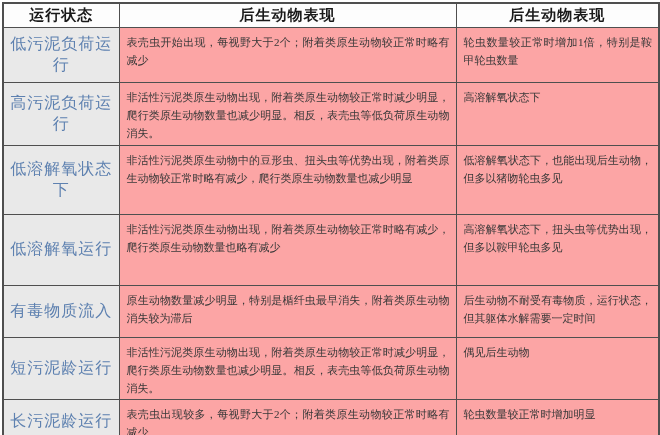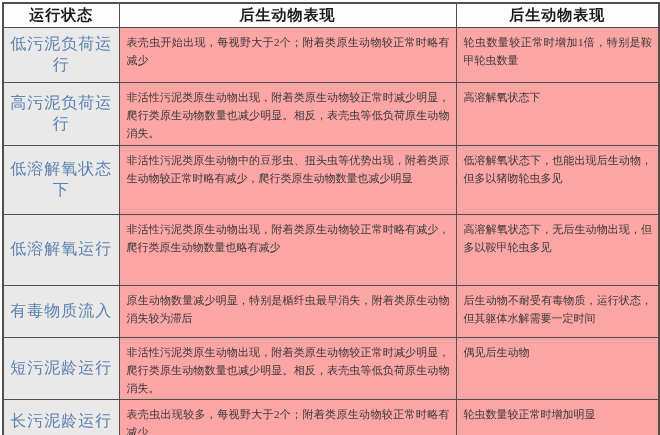--- a/index.html
+++ b/index.html
@@ -106,21 +106,21 @@
         <td class="meta">高溶解氧状态下</td>
       </tr>
       <tr class="r2">
         <td class="status">低溶解氧状态下</td>
         <td class="proto">非活性污泥类原生动物中的豆形虫、扭头虫等优势出现，附着类原生动物较正常时略有减少，爬行类原生动物数量也减少明显</td>
         <td class="meta">低溶解氧状态下，也能出现后生动物，但多以猪吻轮虫多见</td>
       </tr>
       <tr class="r3">
         <td class="status">低溶解氧运行</td>
         <td class="proto">非活性污泥类原生动物出现，附着类原生动物较正常时略有减少，爬行类原生动物数量也略有减少</td>
-        <td class="meta">高溶解氧状态下，无后生动物出现，但多以鞍甲轮虫多见</td>
+        <td class="meta">高溶解氧状态下，扭头虫等优势出现，但多以鞍甲轮虫多见</td>
       </tr>
       <tr class="r4">
         <td class="status">有毒物质流入</td>
         <td class="proto">原生动物数量减少明显，特别是楯纤虫最早消失，附着类原生动物消失较为滞后</td>
         <td class="meta">后生动物不耐受有毒物质，运行状态，但其躯体水解需要一定时间</td>
       </tr>
       <tr class="r5">
         <td class="status">短污泥龄运行</td>
         <td class="proto">非活性污泥类原生动物出现，附着类原生动物较正常时减少明显，爬行类原生动物数量也减少明显。相反，表壳虫等低负荷原生动物消失。</td>
         <td class="meta">偶见后生动物</td>

